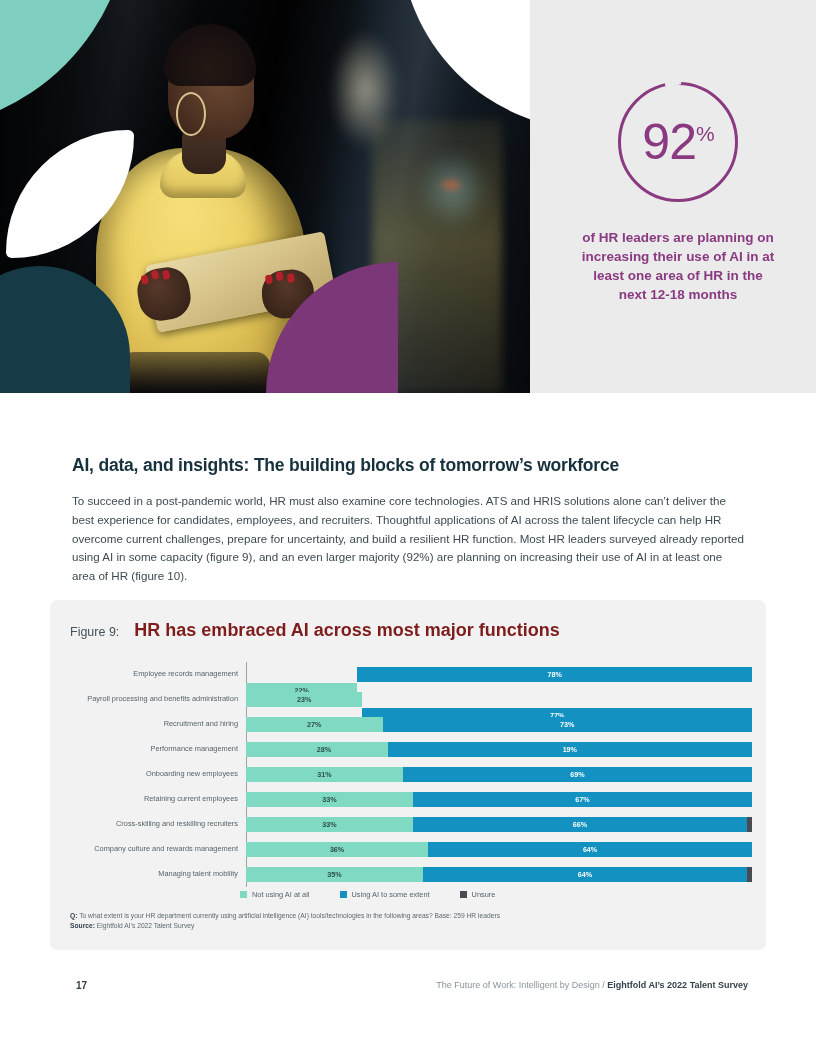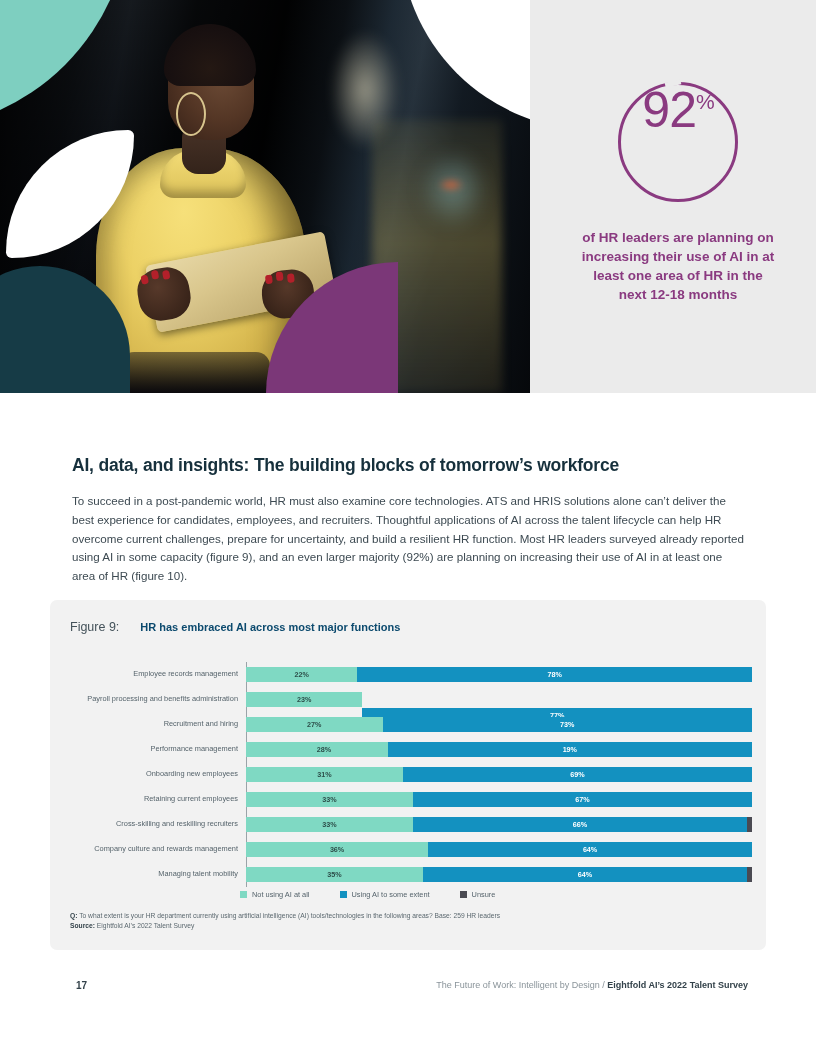--- a/index.html
+++ b/index.html
@@ -117,21 +117,21 @@
 
   
   .stat {
     position: absolute; left: 540px; top: 0; width: 276px; height: 393px;
     display: flex; flex-direction: column; align-items: center;
     padding-top: 82px;
   }
   .ring {
     width: 120px; height: 120px; border-radius: 50%;
     border: 3px solid #8a3a80;
-    display: flex; align-items: flex-start; justify-content: center;
+    display: flex; align-items: center; justify-content: center;
     position: relative;
   }
   .ring::after {
     content: ""; position: absolute; left: 44px; top: -4px;
     width: 16px; height: 5px; background: #ebebeb;
     transform: rotate(-12deg);
   }
   .ring-num {
     font-size: 50px; font-weight: 300; color: #8a3a80; letter-spacing: -1px;
     line-height: 1; position: relative; z-index: 2;
@@ -148,23 +148,23 @@
     font-size: 17.5px; font-weight: bold; color: #16303c; letter-spacing: -.2px;
     margin-bottom: 16px;
   }
   .body-p { font-size: 11.6px; line-height: 1.62; color: #3d4a52; text-align: left; }
 
   
   .card {
     position: absolute; left: 50px; top: 600px; width: 716px; height: 350px;
     background: #f2f2f2; border-radius: 7px;
   }
-  .card-head { position: absolute; left: 20px; top: 20px; display: flex; align-items: baseline; gap: 21px; }
+  .card-head { position: absolute; left: 20px; top: 20px; display: flex; align-items: baseline; gap: 15px; }
   .fig-label { font-size: 12.5px; color: #44525a; }
-  .fig-title { font-size: 11px; font-weight: bold; color: #0c4a6e; }
+  .fig-title { font-size: 18px; font-weight: bold; color: #7f1d1d; }
 
   .chart { position: absolute; left: 6px; top: 62px; width: 716px; height: 225px; }
   .row { position: relative; height: 25px; display: flex; align-items: center; }
   .row-label {
     position: absolute; left: 10px; width: 172px; text-align: right;
     font-size: 7.4px; color: #55636b; line-height: 1.1;
   }
   .bar-area { position: absolute; left: 190px; width: 506px; height: 15px; top: 5px; }
   .seg { position: absolute; top: 0; height: 15px; display: flex; align-items: center; justify-content: center; }
   .seg-a { background: #7fd9c3; left: 0; }
@@ -247,21 +247,21 @@
     <span class="fig-label">Figure 9:</span>
     <span class="fig-title">HR has embraced AI across most major functions</span>
   </div>
 
   <div class="chart">
     <div class="axis-line"></div>
     <div id="rows">
         <div class="row">
           <div class="row-label">Employee records management</div>
           <div class="bar-area">
-            <div class="seg seg-a" style="width: 111.32px;">
+            <div class="seg seg-a" style="width: 111.32px; margin-top: 16px;">
               <span class="seg-val">22%</span>
             </div>
             <div class="seg seg-b" style="left: 111.32px; width: 394.68px;">
               <span class="seg-val">78%</span>
             </div>
           </div>
         </div>
         <div class="row">
           <div class="row-label">Payroll processing and benefits administration</div>
           <div class="bar-area">

